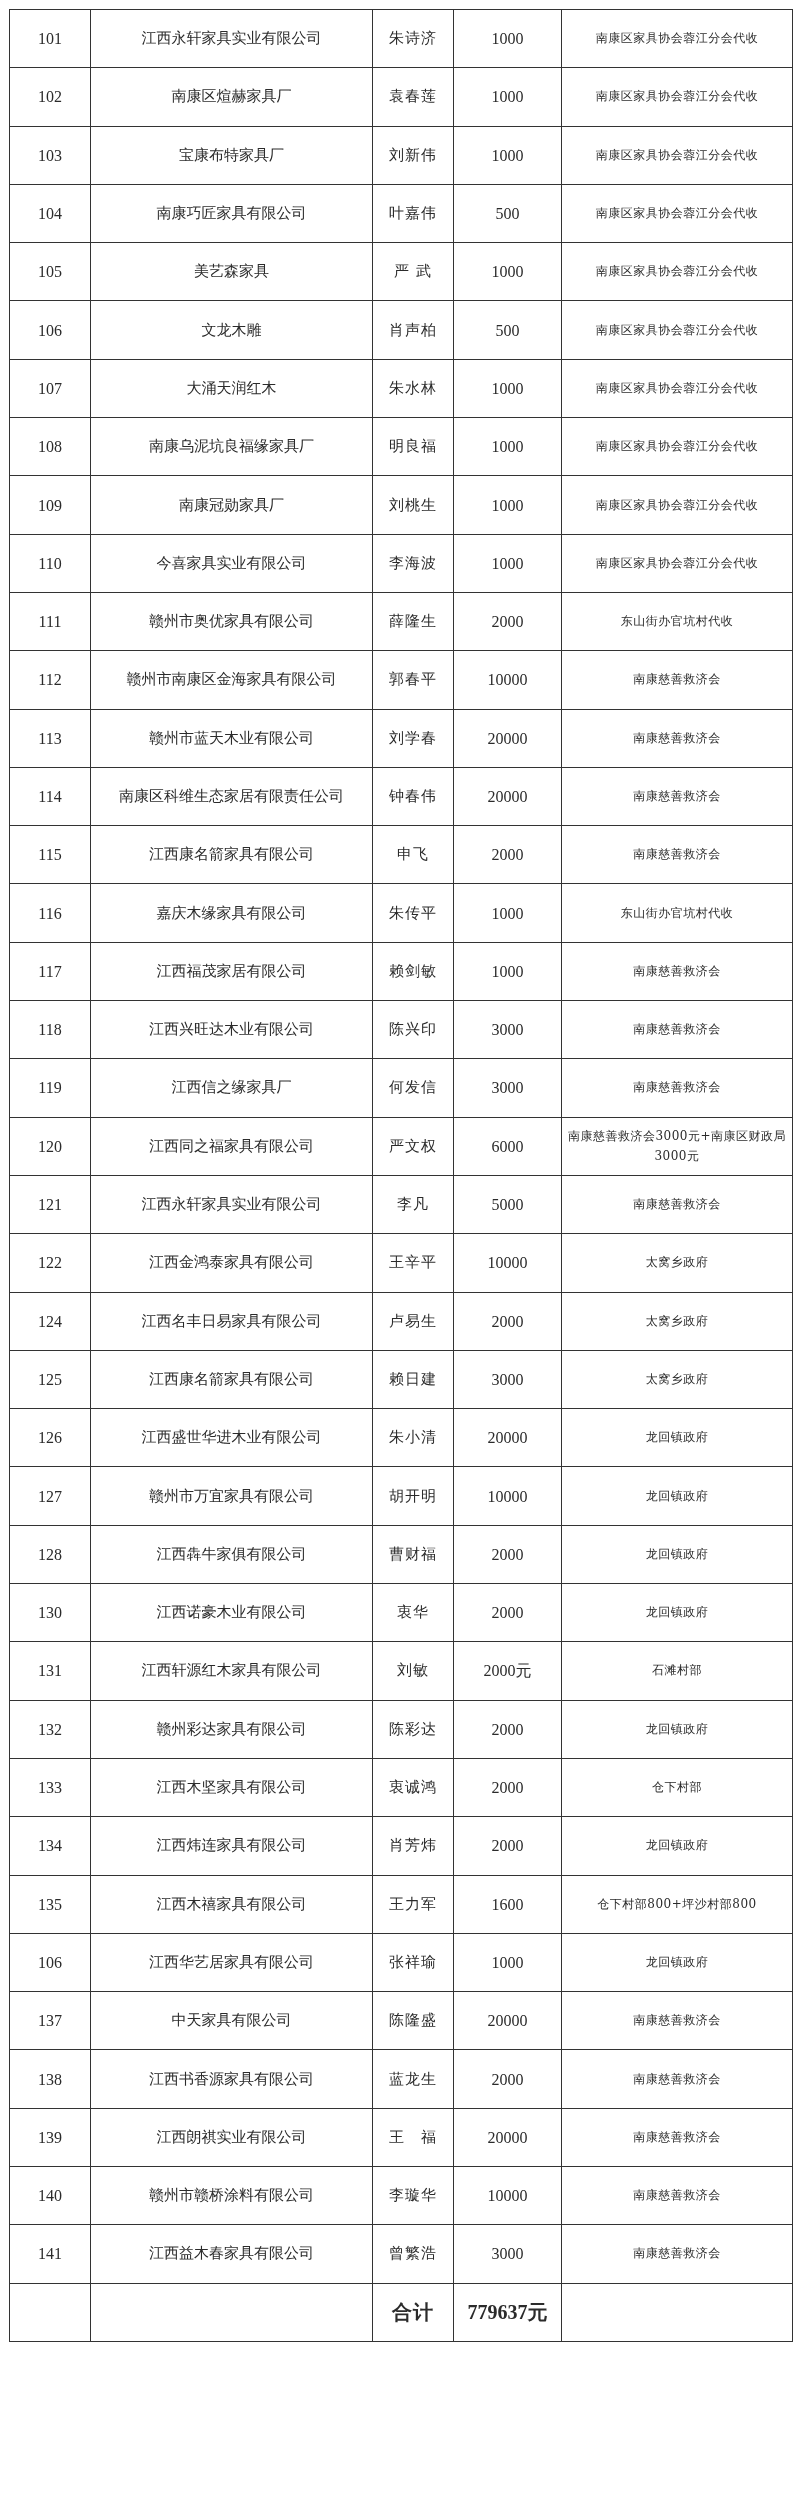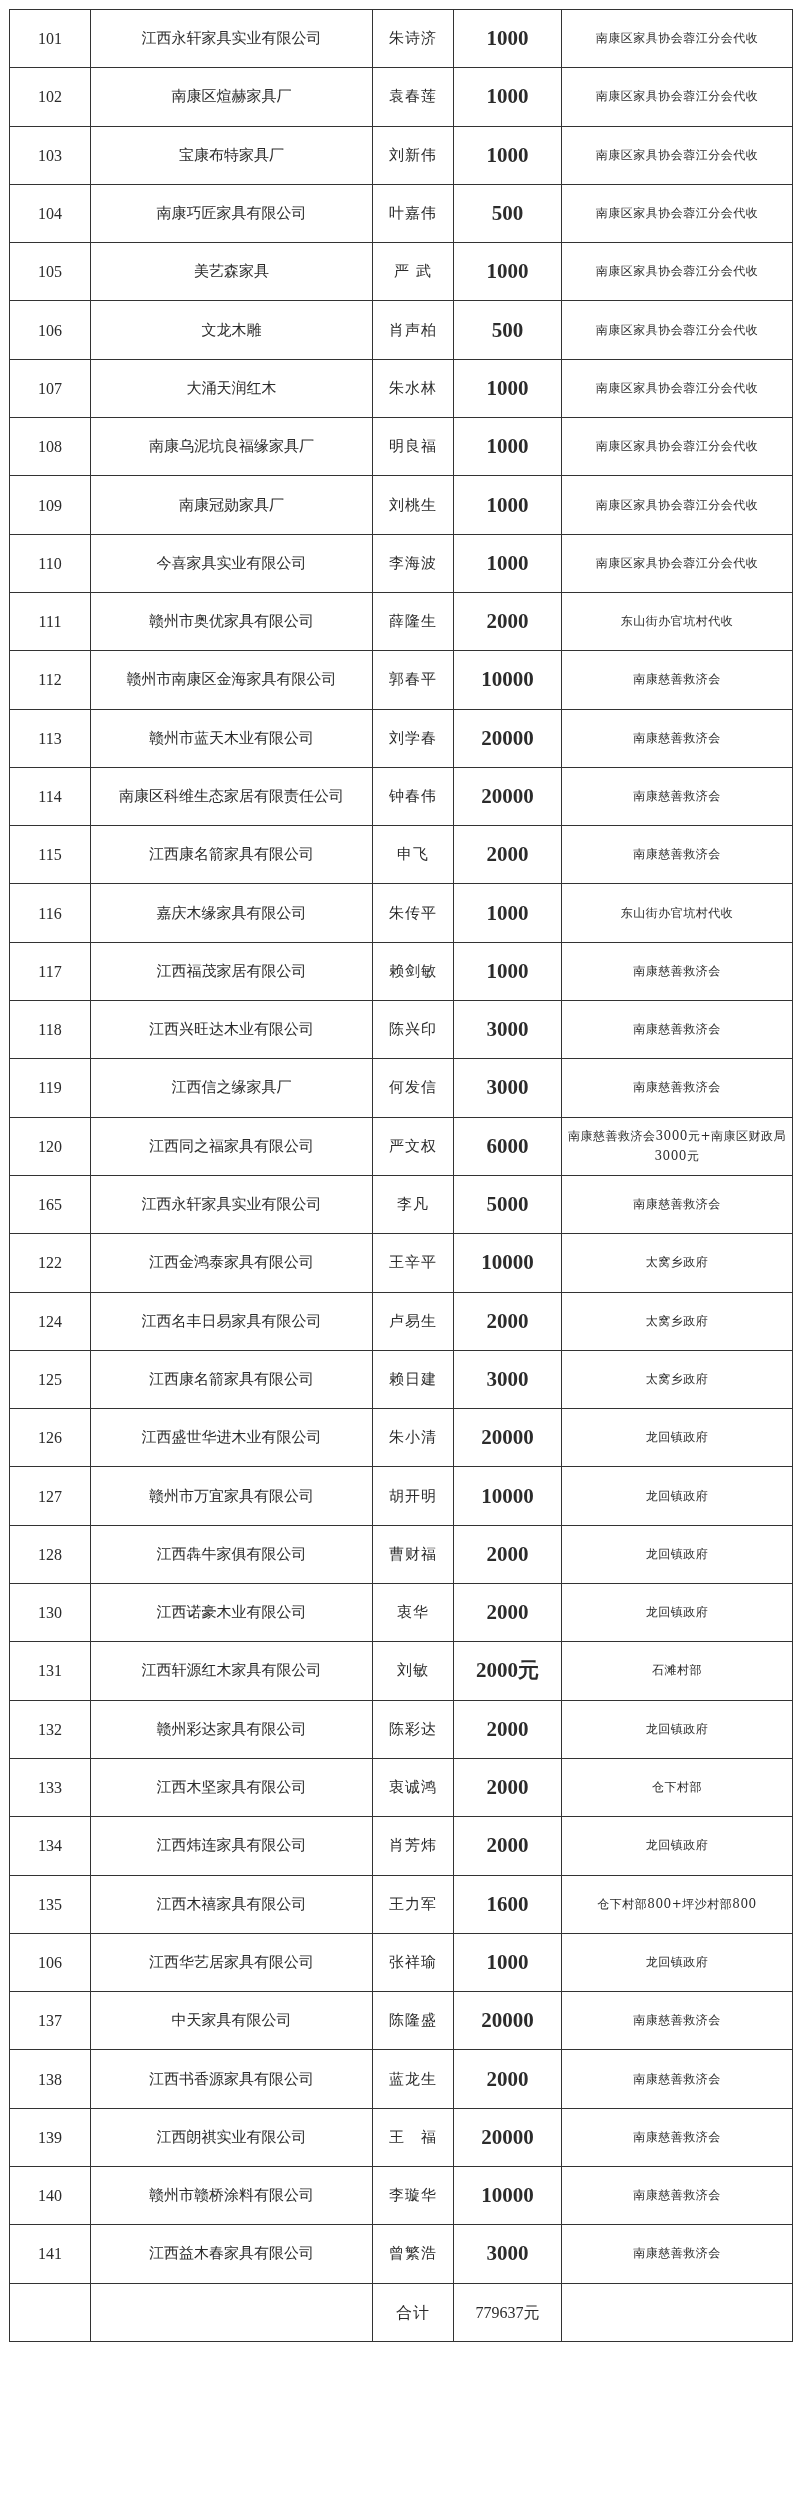--- a/index.html
+++ b/index.html
@@ -33,24 +33,24 @@
       text-align: center;
       vertical-align: middle;
       font-size: 15px;
       line-height: 19px;
       white-space: nowrap;
       overflow: hidden;
     }
     td.col-no { width: 72px; font-family: "Liberation Serif", "DejaVu Serif", serif; font-size: 16px; }
     td.col-company { width: 273px; }
     td.col-name { width: 72px; letter-spacing: 1px; }
-    td.col-amount { width: 99px; font-family: "Liberation Serif", "DejaVu Serif", serif; font-size: 21px; font-weight: bold; }
+    td.col-amount { width: 99px; font-family: "Liberation Serif", "DejaVu Serif", serif; font-size: 16px; }
     td.col-collector { width: 222px; font-size: 12px; letter-spacing: 0.5px; }
     td.wrap { white-space: normal; line-height: 20px; }
-    tr.total-row td { font-weight: normal; font-size: 16px; }
+    tr.total-row td { font-weight: bold; font-size: 20px; }
   </style>
 </head>
 <body>
 
 <div class="table-wrap">
   <table>
     <tbody id="table-body">
     <tr class="data-row">
     <td class="col-no">101</td>
     <td class="col-company">江西永轩家具实业有限公司</td>
@@ -185,21 +185,21 @@
     <td class="col-collector">南康慈善救济会</td>
   </tr>
         <tr class="data-row">
     <td class="col-no">120</td>
     <td class="col-company">江西同之福家具有限公司</td>
     <td class="col-name">严文权</td>
     <td class="col-amount">6000</td>
     <td class="col-collector wrap">南康慈善救济会3000元+南康区财政局3000元</td>
   </tr>
         <tr class="data-row">
-    <td class="col-no">165</td>
+    <td class="col-no">121</td>
     <td class="col-company">江西永轩家具实业有限公司</td>
     <td class="col-name">李凡</td>
     <td class="col-amount">5000</td>
     <td class="col-collector">南康慈善救济会</td>
   </tr>
         <tr class="data-row">
     <td class="col-no">122</td>
     <td class="col-company">江西金鸿泰家具有限公司</td>
     <td class="col-name">王辛平</td>
     <td class="col-amount">10000</td>

